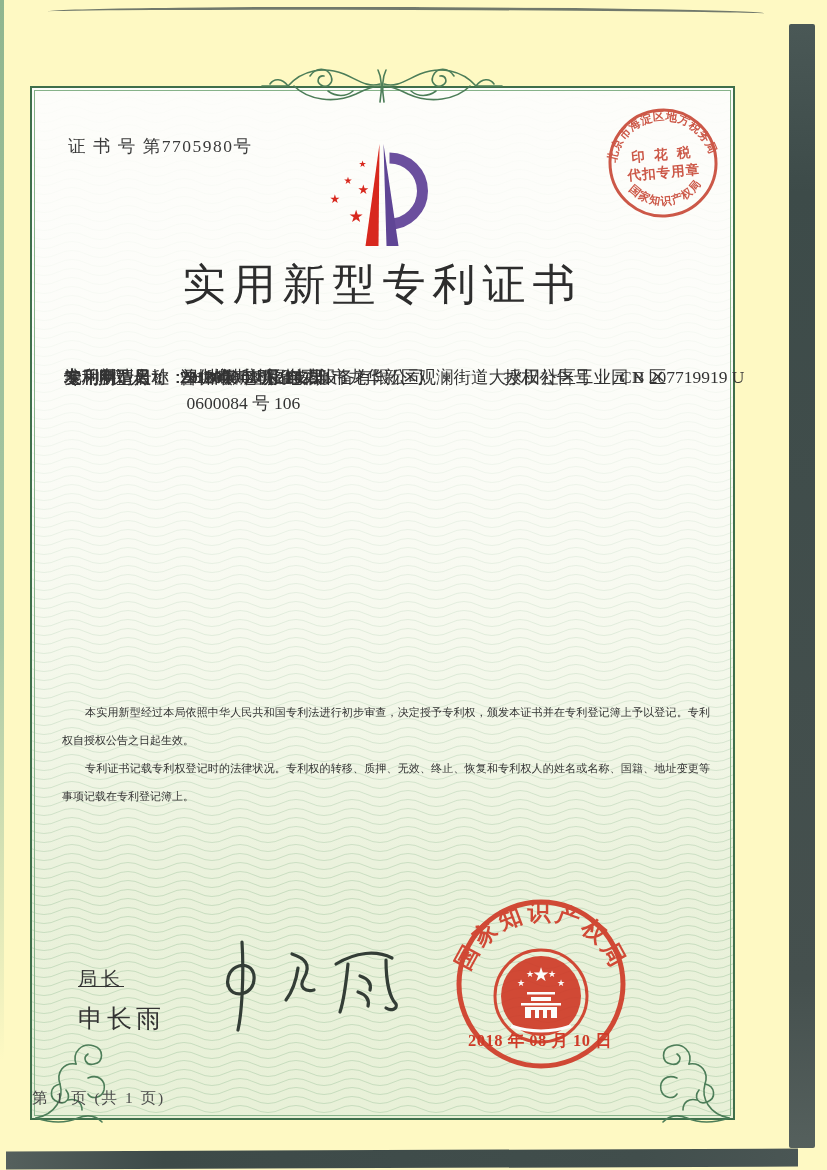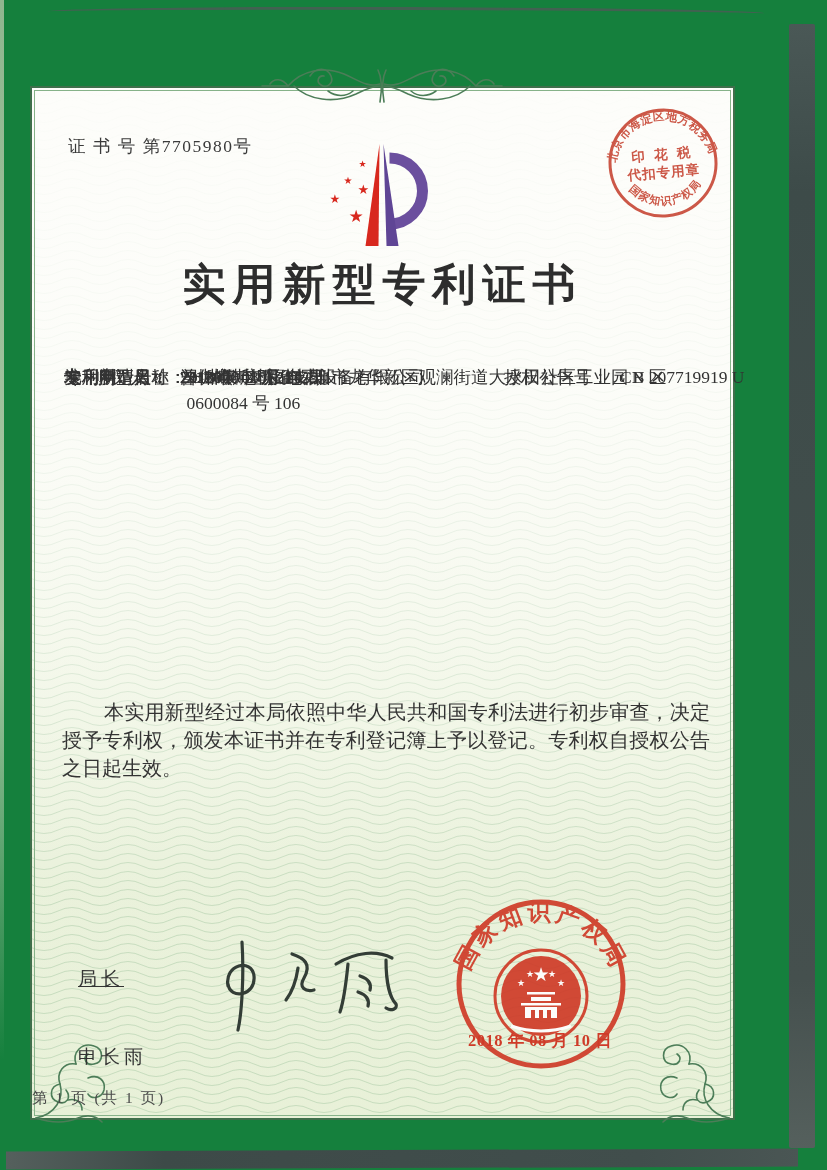--- a/index.html
+++ b/index.html
@@ -2,21 +2,21 @@
 <html><head>
 <meta charset="utf-8">
 <style>
   html,body{margin:0;padding:0;}
   body{
     width:827px;height:1170px;position:relative;overflow:hidden;
     background:#ffffff;
     font-family:"Liberation Serif","DejaVu Serif",serif;
     color:#2e2e2e;
   }
-  .scan{position:absolute;inset:0;background:#15803d;}
+  .scan{position:absolute;inset:0;background:#fef9c3;}
 
   
   .band-right{position:absolute;left:789px;top:24px;width:26px;height:1124px;
     background:linear-gradient(180deg,#4a5856,#3d4b49 15%,#45504e 85%,#55605d);border-radius:2px;}
   .band-bottom{position:absolute;left:6px;top:1150px;width:792px;height:18px;
     background:linear-gradient(90deg,#55605d,#3d4a48 20%,#414e4c 80%,#4a5654);transform:rotate(-0.2deg);}
   .edge-top{position:absolute;left:48px;top:7px;width:716px;height:8px;
     border-top:3px solid #4e5a57;border-radius:100%;transform:rotate(0.15deg);opacity:.8;}
   .edge-left{position:absolute;left:0;top:0;width:4px;height:1060px;
     background:linear-gradient(180deg,#8fb68f 0%,#a8c8a4 60%,rgba(255,255,255,0) 100%);}
@@ -26,37 +26,37 @@
     border:2px solid #3f6f4b;
     background:linear-gradient(180deg,#fdfdfa 0%,#f7faf0 30%,#eff5e2 55%,#e9f1da 75%,#e7f0d6 100%);}
   .inner-line{position:absolute;inset:2px;border:1px solid #86b289;pointer-events:none;}
   #waves{position:absolute;left:0;top:0;width:701px;height:1030px;}
   .wave-fade{position:absolute;inset:0;
     background:linear-gradient(180deg,rgba(253,253,250,.96) 0%,rgba(253,253,250,.8) 30%,rgba(253,253,250,.4) 55%,rgba(253,253,250,.05) 78%);}
 
   .cert-number{position:absolute;left:36px;top:46px;font-size:17.5px;letter-spacing:1.5px;color:#3a3a3a;}
   .logo{position:absolute;left:50%;top:48px;transform:translateX(-50%);}
   .title{position:absolute;top:168px;left:0;width:100%;text-align:center;
-    font-size:43px;font-weight:bold;letter-spacing:7px;color:#2d2d2d;}
+    font-size:43px;font-weight:normal;letter-spacing:7px;color:#2d2d2d;}
   .tax-stamp{position:absolute;left:570px;top:14px;}
 
   .fields{position:absolute;left:32px;top:276px;width:648px;font-size:17.5px;line-height:26px;color:#333;}
   .frow{position:absolute;left:0;white-space:nowrap;}
   .frow .lbl{display:inline-block;min-width:116px;}
   .r1{top:0}.r2{top:53}.r3{top:101}.r4{top:151}.r5{top:199}.r6{top:249}.r7{top:302}
   .frow.addr{white-space:normal;}
   .addr .val{display:inline-block;width:512px;vertical-align:top;}
   .grant2{position:absolute;left:392px;top:0;padding-left:48px;}
 
   .paras{position:absolute;left:30px;top:610px;width:648px;
-    font-size:20px;line-height:28px;text-align:justify;color:#333;}
+    font-size:11px;line-height:28px;text-align:justify;color:#333;}
   .paras p{margin:0;text-indent:2.1em;}
 
   .signer-title{position:absolute;left:46px;top:878px;font-size:19px;letter-spacing:4px;color:#333;text-decoration:underline;}
-  .signer-name{position:absolute;left:46px;top:914px;font-size:19px;letter-spacing:4px;color:#333;margin-top:42px;}
+  .signer-name{position:absolute;left:46px;top:914px;font-size:25px;letter-spacing:4px;color:#333;}
   .signature{position:absolute;left:168px;top:846px;}
 
   .seal{position:absolute;left:421px;top:808px;}
   .seal-date{position:absolute;left:436px;top:942px;font-size:16.5px;font-weight:bold;
     color:#cf3b28;letter-spacing:.5px;white-space:nowrap;}
   .footer{position:absolute;left:0;top:1000px;width:100%;
     font-size:15.5px;letter-spacing:2px;color:#4a4a4a;}
 
   .ornament-top{position:absolute;left:260px;top:58px;z-index:5;}
   .corner-bl{position:absolute;left:-4px;bottom:-8px;}
@@ -284,20 +284,21 @@
       <div class="frow r7">
         <span class="lbl">专利申请日：</span><span class="val">2018 年 08 月 10 日</span>
         <span class="grant2">
           <span class="lbl">授权公告号：</span><span class="val">CN 207719919 U</span>
         </span>
       </div>
     </div>
 
     <div class="paras">
       <p>本实用新型经过本局依照中华人民共和国专利法进行初步审查，决定授予专利权，颁发本证书并在专利登记簿上予以登记。专利权自授权公告之日起生效。</p>
+      <p>专利证书记载专利权登记时的法律状况。专利权的转移、质押、无效、终止、恢复和专利权人的姓名或名称、国籍、地址变更等事项记载在专利登记簿上。</p>
     </div>
 
     <div class="signer-title">局长</div>
     <div class="signer-name">申长雨</div>
 
     <svg class="signature" width="210" height="104" viewBox="0 0 210 104" xmlns="http://www.w3.org/2000/svg">
       <g stroke="#333d36" stroke-width="3.2" fill="none" stroke-linecap="round" stroke-linejoin="round">
         <path d="M 28,52 C 24,30 52,24 54,42 C 56,62 30,66 28,50"></path>
         <path d="M 42,8 C 44,40 42,78 38,96"></path>
         <path d="M 98,34 C 96,48 92,58 86,66"></path>

